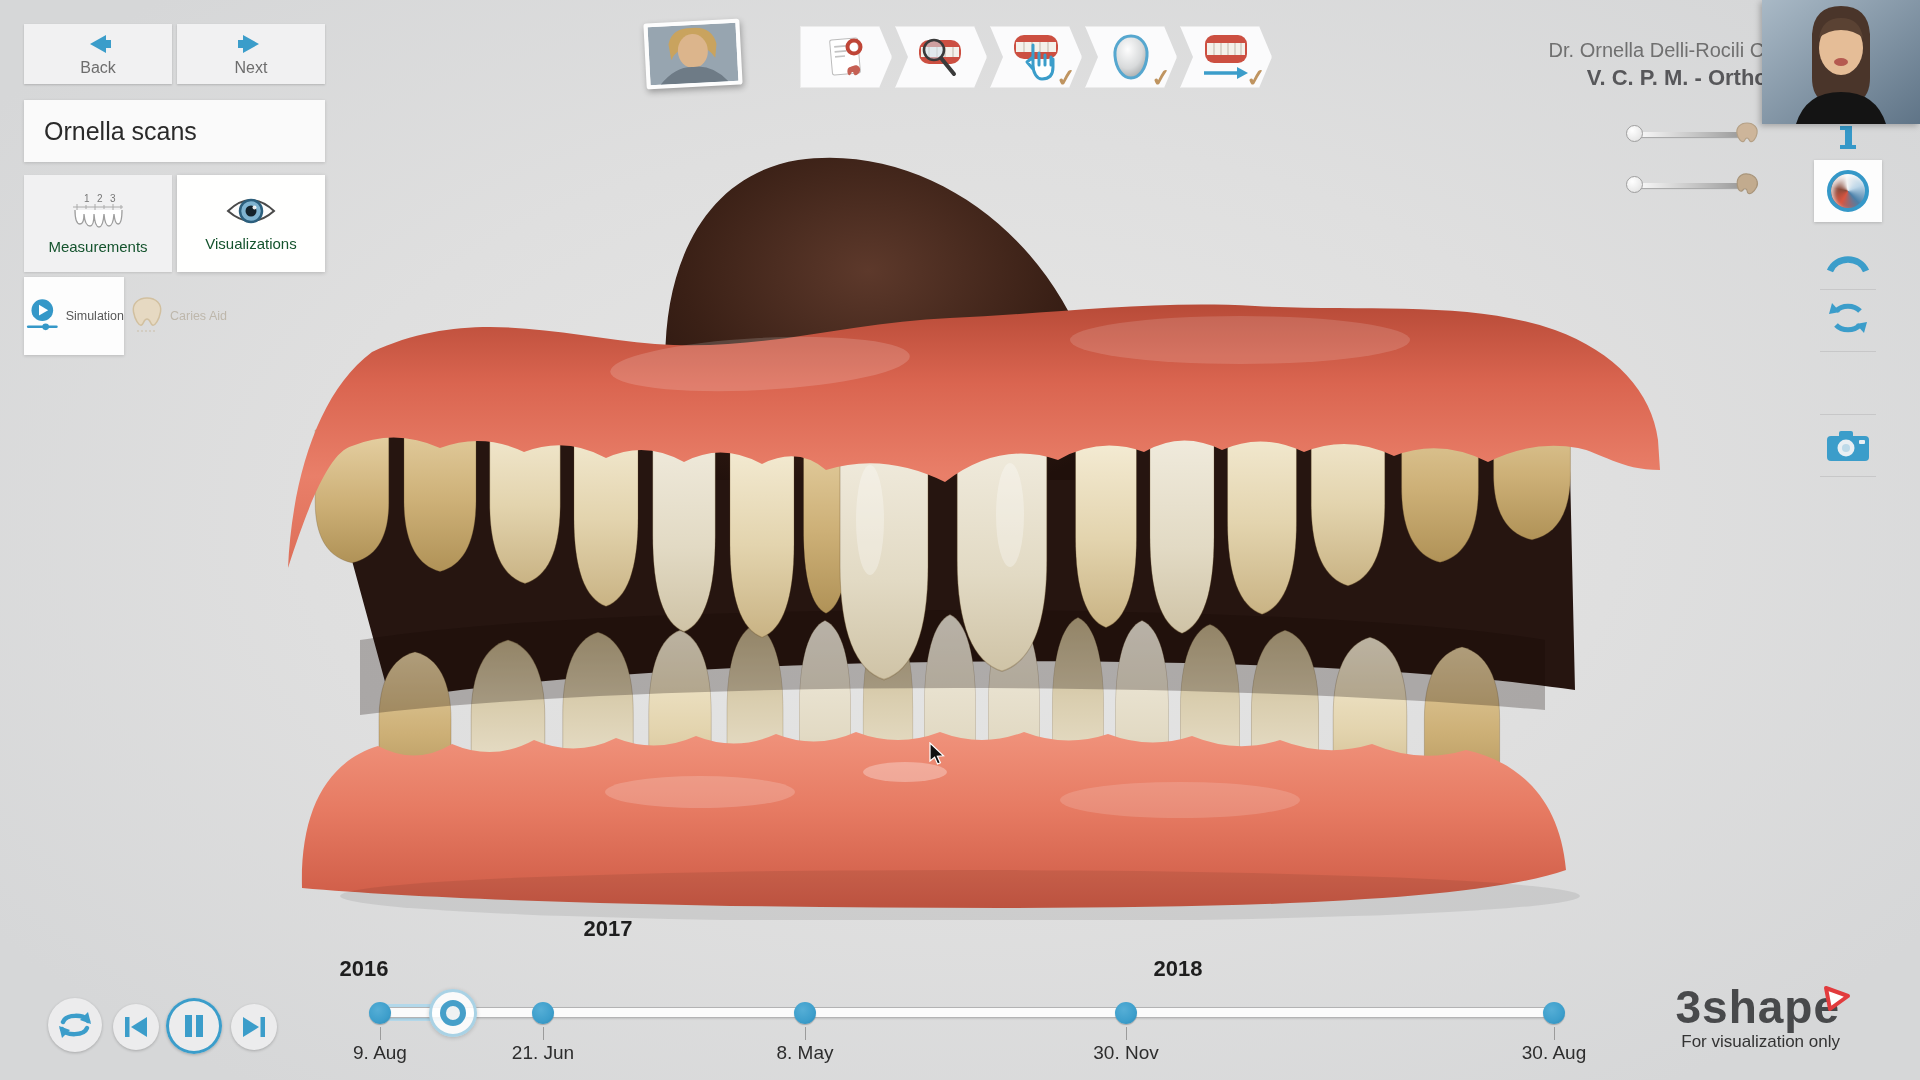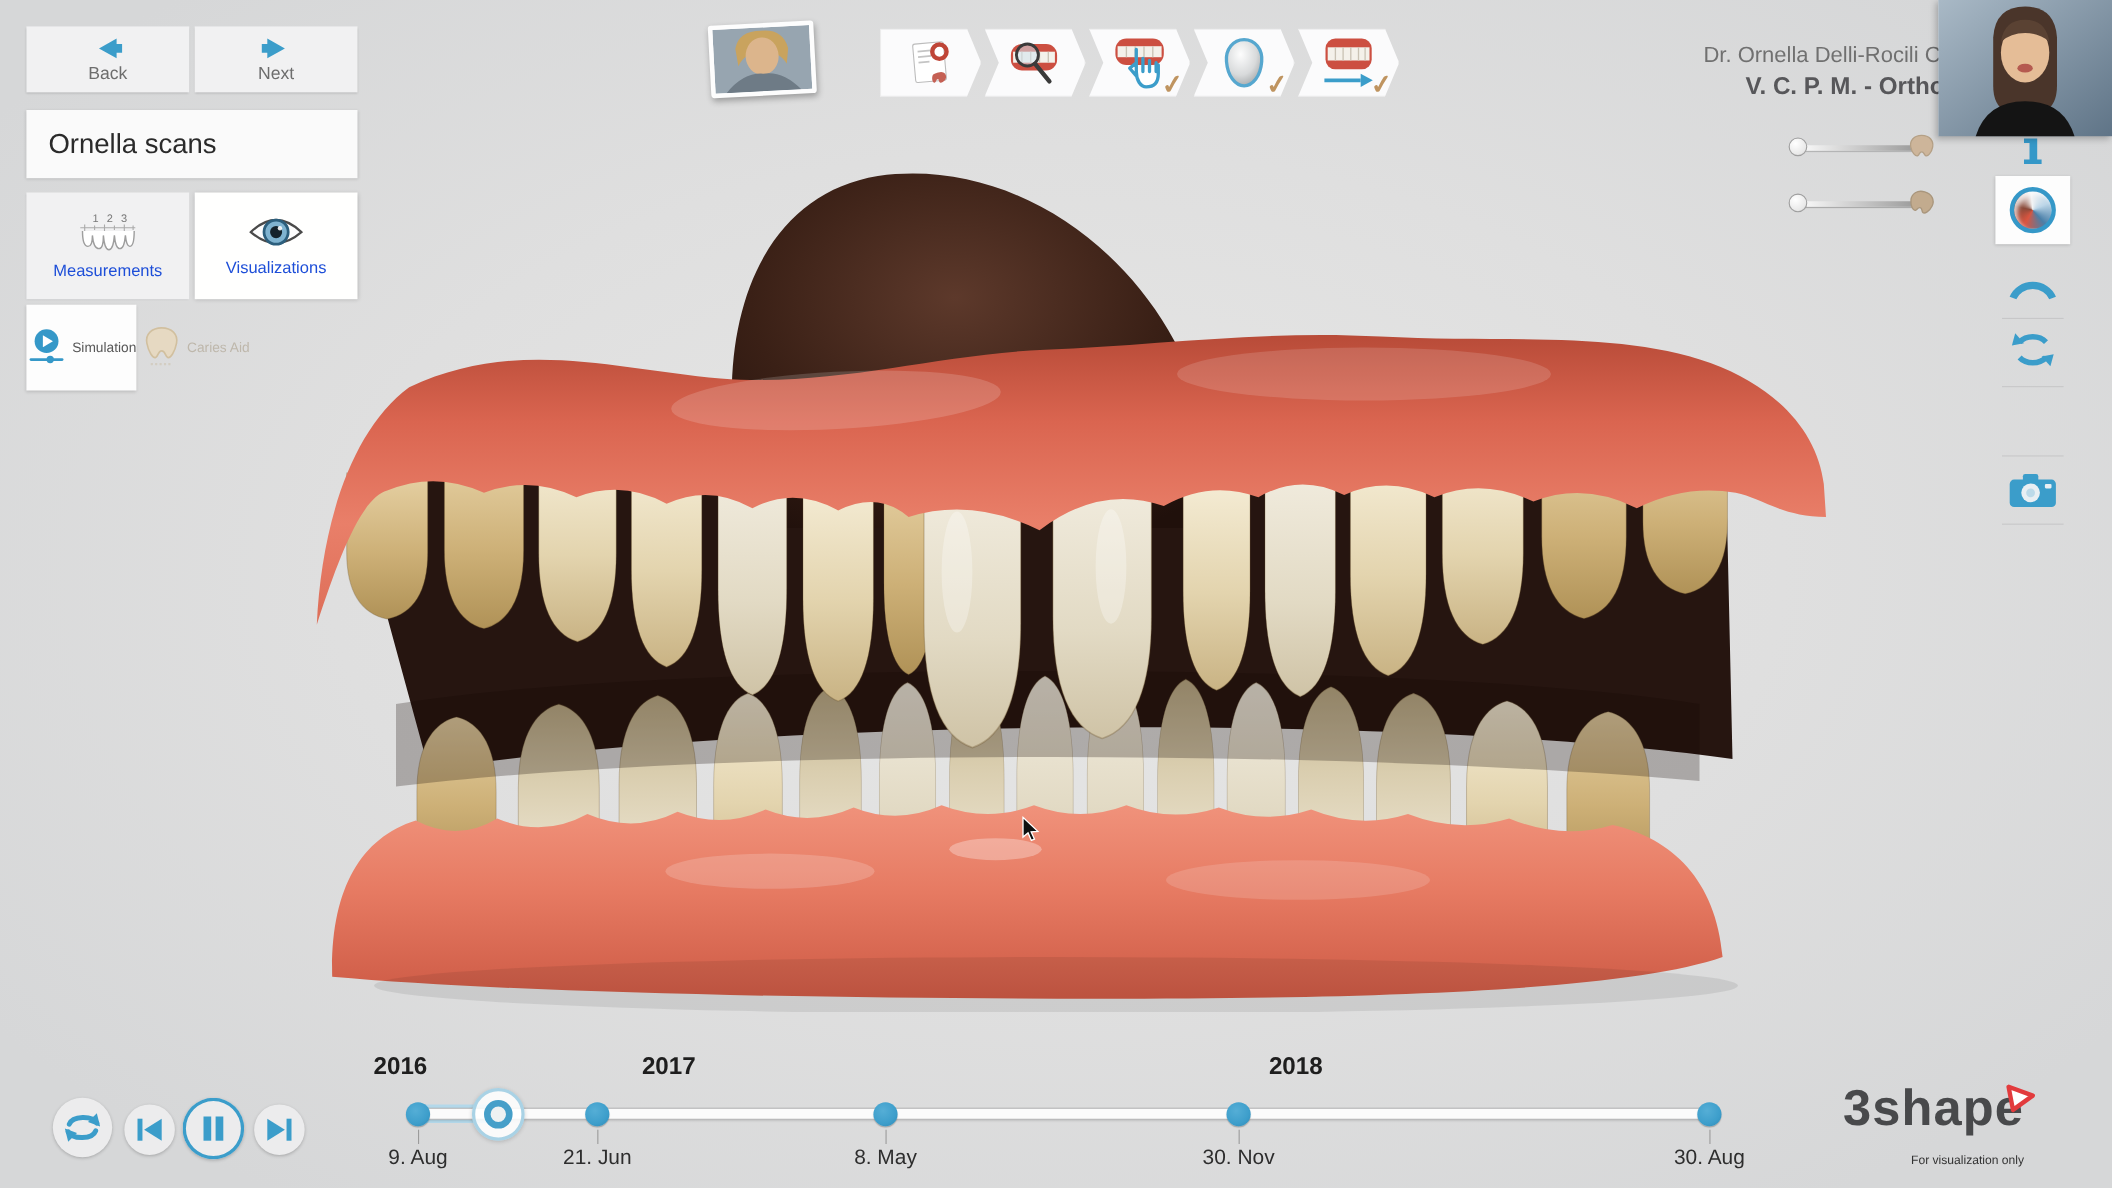--- a/index.html
+++ b/index.html
@@ -16,21 +16,21 @@
   
   .navbtn{width:148px;height:60px;background:#f1f1f2;box-shadow:0 1px 2px rgba(0,0,0,.18);
     display:flex;flex-direction:column;align-items:center;justify-content:center;gap:3px;cursor:pointer;}
   .navbtn span{font-size:16px;color:#6d6d6d;}
   
   .titlecard{left:24px;top:100px;width:301px;height:62px;background:#fafafa;
     box-shadow:0 1px 3px rgba(0,0,0,.15);display:flex;align-items:center;padding-left:20px;box-sizing:border-box;}
   .titlecard span{font-size:25px;color:#2a2a2a;}
   
   .tab{width:148px;height:97px;display:flex;flex-direction:column;align-items:center;justify-content:center;gap:8px;cursor:pointer;}
-  .tab .lbl{font-size:15px;color:#1d4ed8;}
+  .tab .lbl{font-size:15px;color:#14532d;}
   .tab.gray{background:#f1f1f2;box-shadow:0 1px 2px rgba(0,0,0,.12);}
   .tab.sel{background:#fffffe;box-shadow:0 1px 4px rgba(0,0,0,.18);}
   .tool{width:100px;height:78px;display:flex;align-items:center;justify-content:center;gap:5px;cursor:pointer;}
   .tool.sel{background:#fdfdfd;box-shadow:0 1px 3px rgba(0,0,0,.15);}
   .tool .lbl{font-size:12.5px;color:#585858;}
   .tool.dis .lbl{color:#b9b1a3;}
   .tool.dis{opacity:.85;}
   
   .wfbar{left:800px;top:26px;height:62px;display:flex;gap:3px;}
   .wfstep{width:92px;height:62px;background:#fbfbfc;position:relative;
@@ -73,21 +73,21 @@
     transform:translate(-50%,-50%);top:1013px;cursor:pointer;box-shadow:0 1px 1px rgba(0,0,0,.25);}
   .tick{width:1px;height:13px;background:#9b9b9b;top:1027px;}
   .datelbl{font-size:19px;color:#2d2d2d;transform:translateX(-50%);top:1042px;white-space:nowrap;}
   .playhead{left:453px;top:1013px;width:48px;height:48px;border-radius:50%;transform:translate(-50%,-50%);
     background:rgba(255,255,255,.85);border:3px solid #a9d2e5;box-sizing:border-box;cursor:grab;
     display:flex;align-items:center;justify-content:center;box-shadow:0 1px 4px rgba(0,0,0,.18);z-index:3;}
   .playhead .inner{width:26px;height:26px;border-radius:50%;background:#eef1f2;border:6px solid #469fc9;box-sizing:border-box;}
   
   .logo{left:1640px;top:984px;width:200px;text-align:right;}
   .logo .brand{font-size:46px;font-weight:bold;color:#48494b;letter-spacing:1px;line-height:1;}
-  .logo .tag{font-size:11px;color:#333;margin-top:19px;}
+  .logo .tag{font-size:17px;color:#333;margin-top:2px;}
   .logotri{left:1822px;top:984px;width:30px;height:28px;}
   svg{display:block;}
 </style>
 </head>
 <body>
 
 <div class="abs viewport">
   <svg class="abs" style="left:270px;top:140px" width="1400" height="780" viewBox="270 140 1400 780">
     <defs>
       <radialGradient id="gPal" cx="45%" cy="35%" r="75%">
@@ -440,21 +440,21 @@
   </svg>
 </div>
 <div class="abs pbtn" style="left:231px;top:1004px;width:46px;height:46px">
   <svg width="26" height="24" viewBox="0 0 26 24">
     <path d="M2 2 L18 12 L2 22 Z" fill="#3b9dca"></path>
     <rect x="19.5" y="2" width="4.5" height="20" fill="#3b9dca"></rect>
   </svg>
 </div>
 
 <div class="abs year" style="left:364px;top:956px">2016</div>
-<div class="abs year" style="left:608px;top:956px">2017</div>
+<div class="abs year" style="left:608px;top:916px">2017</div>
 <div class="abs year" style="left:1178px;top:956px">2018</div>
 
 <div class="abs tlhl"></div>
 <div class="abs tltrack"></div>
 
 <div class="abs tick" style="left:380px"></div>
 <div class="abs tick" style="left:543px"></div>
 <div class="abs tick" style="left:805px"></div>
 <div class="abs tick" style="left:1126px"></div>
 <div class="abs tick" style="left:1554px"></div>

